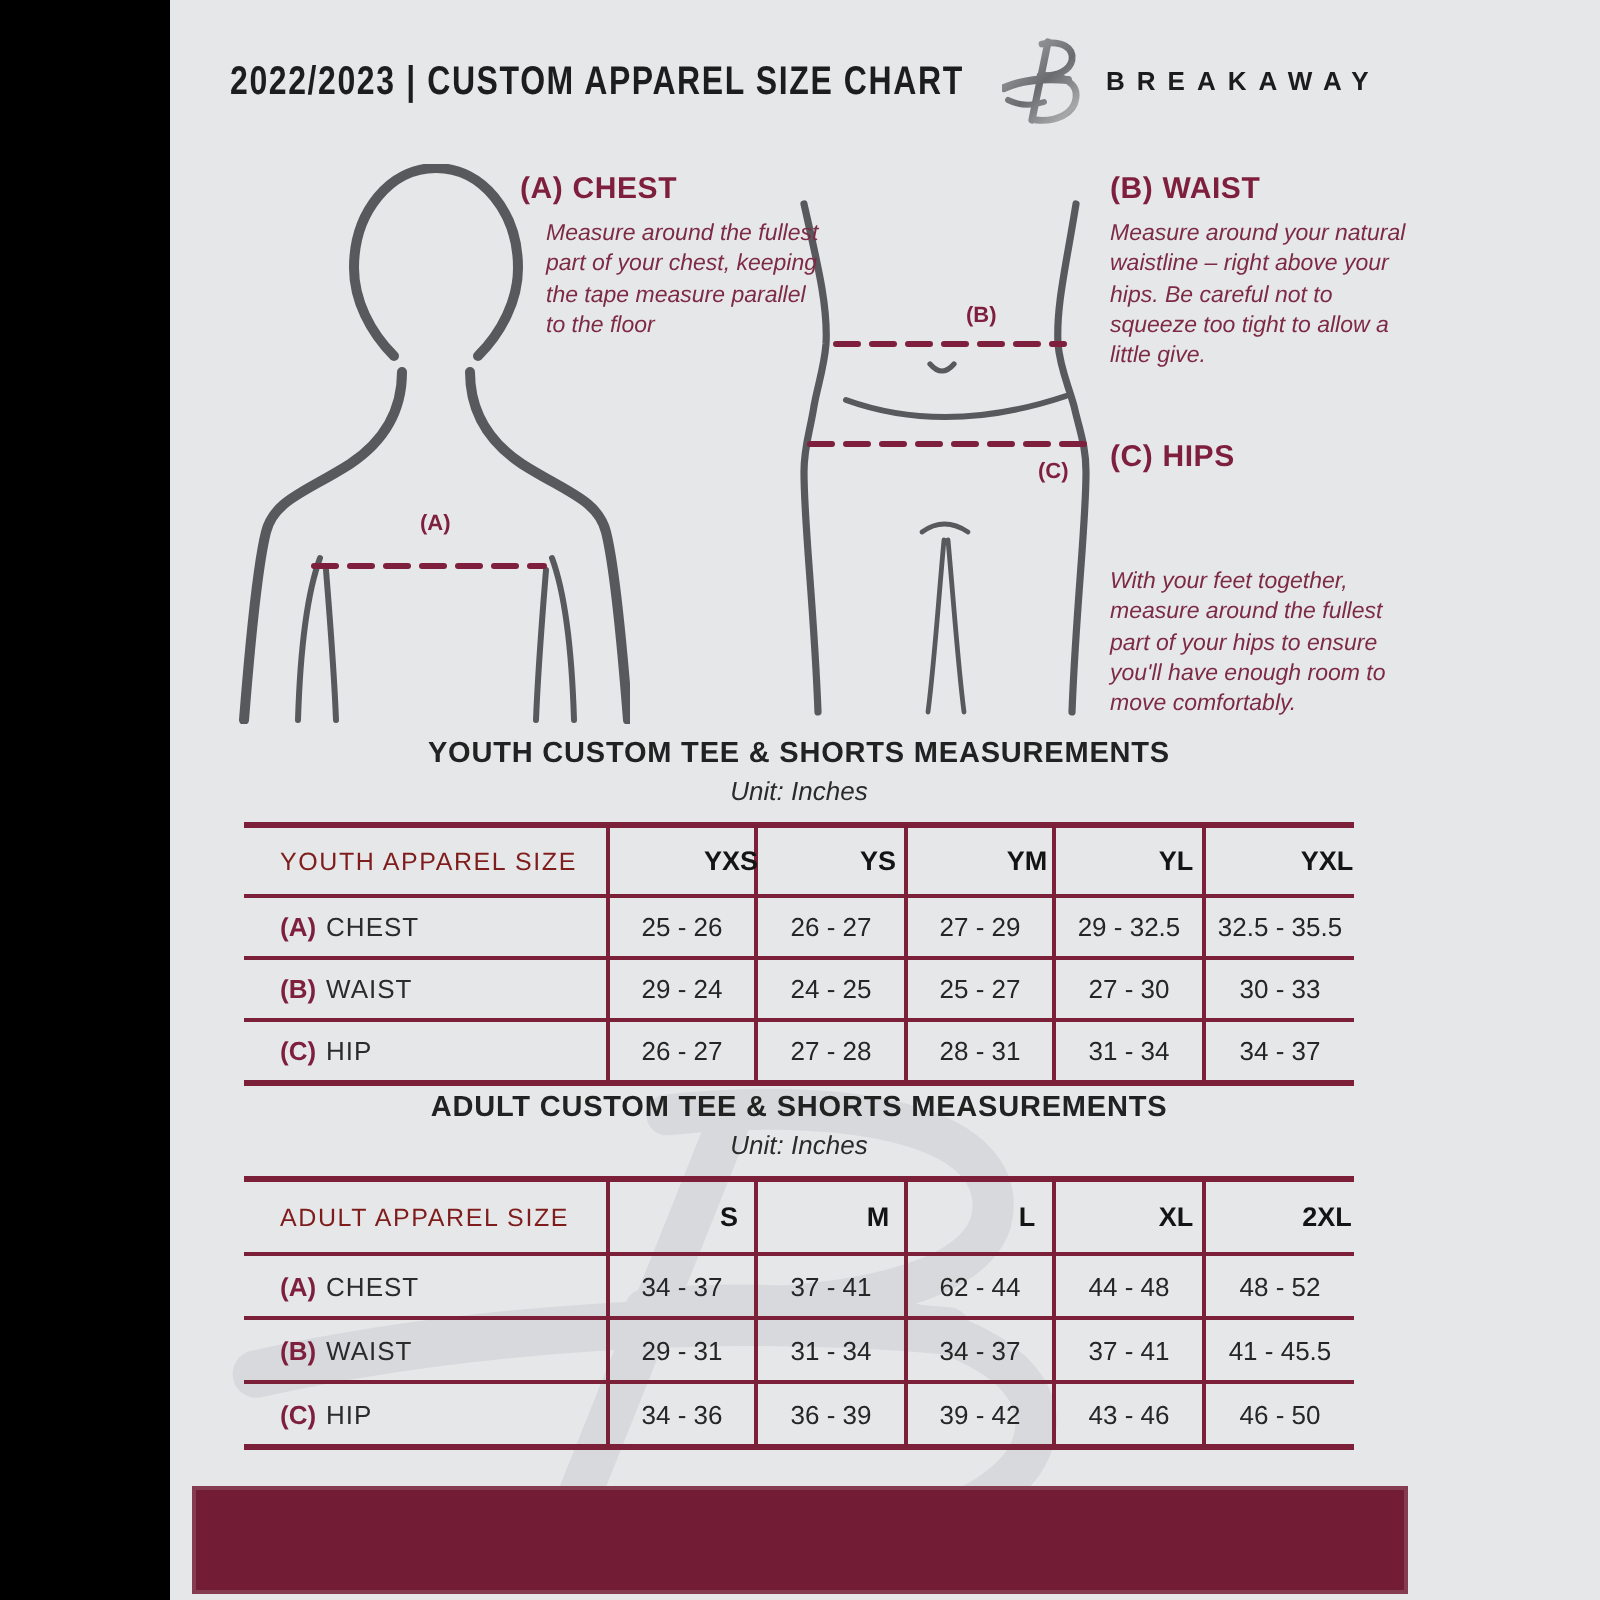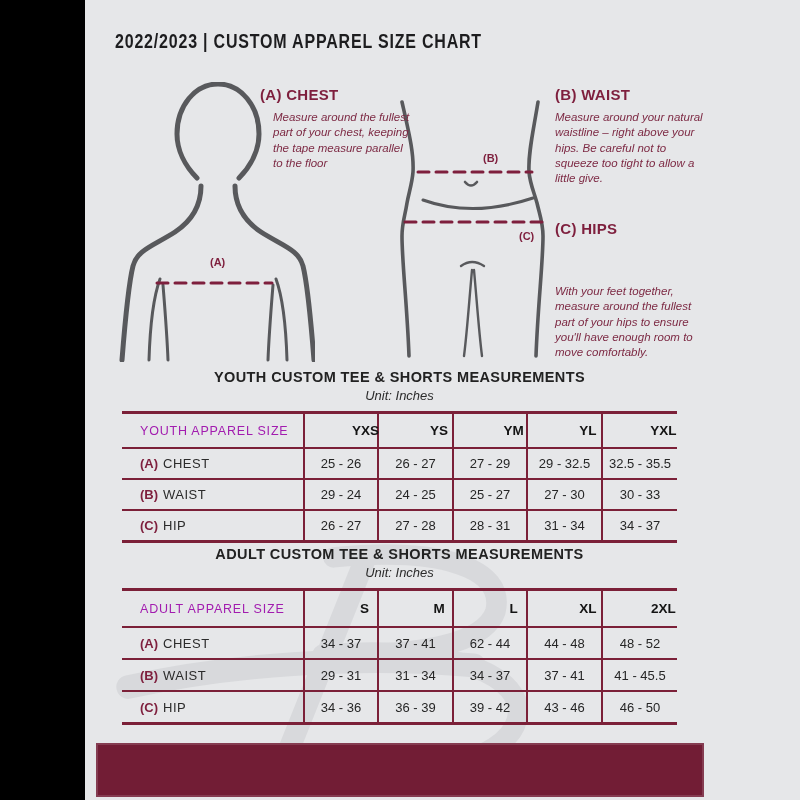--- a/index.html
+++ b/index.html
@@ -25,21 +25,21 @@
              color:#222;letter-spacing:0.4px;}
   .tbl-unit{width:555px;left:37px;text-align:center;font-size:13px;font-style:italic;color:#2b2b2b;}
 
   
   table.size{border-collapse:collapse;table-layout:fixed;width:555px;background:transparent;}
   table.size{border-top:3px solid #7b2038;border-bottom:3px solid #7b2038;}
   table.size th, table.size td{border-left:2px solid #7b2038;font-weight:normal;
       text-align:center;font-size:13px;color:#262626;padding:0;}
   table.size th:first-child, table.size td:first-child{border-left:none;text-align:left;padding-left:18px;}
   table.size thead th{font-weight:bold;color:#141414;font-size:13.5px;padding-left:47px;}
-  table.size thead th:first-child{font-weight:normal;font-size:12.5px;color:#a21caf;letter-spacing:0.8px;}
+  table.size thead th:first-child{font-weight:normal;font-size:12.5px;color:#7f1d1d;letter-spacing:0.8px;}
   table.size tbody tr td{border-top:2px solid #7b2038;}
   .row-prefix{color:#7e1f3d;font-weight:bold;}
   .row-label{color:#2b2b2b;margin-left:5px;letter-spacing:0.5px;}
   .yt thead th{height:33px;} .yt tbody td{height:29px;}
   .at thead th{height:35px;} .at tbody td{height:30px;}
 
   
   .footer-bar{left:11px;top:743px;width:608px;height:54px;background:#721d35;
               box-shadow:inset 0 0 0 2px rgba(255,255,255,0.14);}
 
@@ -47,20 +47,40 @@
   .dash{stroke:#7e1f3d !important;stroke-width:3;stroke-dasharray:11 7;}
   .watermark{opacity:0.18;}
 </style>
 </head>
 <body>
 
 <div class="canvas">
   <div class="page">
 
     <div class="abs doc-title">2022/2023  |  CUSTOM APPAREL SIZE CHART</div>
+    <div class="abs brand">
+      <svg width="44" height="48" viewBox="0 0 44 48">
+        <defs>
+          <linearGradient id="lg" x1="0" y1="0" x2="44" y2="48" gradientUnits="userSpaceOnUse">
+            <stop offset="0" stop-color="#b6b7b9"></stop>
+              <stop offset="0.5" stop-color="#6a6b6e"></stop>
+            <stop offset="0.8" stop-color="#a7a8aa"></stop>
+              <stop offset="1" stop-color="#5c5d5f"></stop>
+          </linearGradient>
+        </defs>
+        <g fill="none" stroke="url(#lg)" stroke-linecap="round">
+          <path d="M 23 5 L 15 44" stroke-width="3.6"></path>
+          <path d="M 20 6 C 30 4, 36 8, 35 14 C 34 19, 28 22, 21 22" stroke-width="3.4"></path>
+          <path d="M 19 22 C 31 21, 38 26, 37 33 C 36 41, 27 45, 17 44" stroke-width="3.4"></path>
+          <path d="M 1 28 C 10 24, 22 23, 33 24" stroke-width="4"></path>
+          <path d="M 3 34 C 9 37, 15 37, 21 35" stroke-width="3"></path>
+        </g>
+      </svg>
+      <span class="wordmark">BREAKAWAY</span>
+    </div>
 
     <svg class="abs figure-svg" style="left:20px;top:82px;" width="210" height="280" viewBox="0 0 210 280">
       <path d="M 92 96 C 80 84, 72 68, 72 52 C 72 24, 90 2, 113 2 C 136 2, 154 24, 154 52 C 154 68, 146 84, 134 96" stroke-width="5"></path>
       <path d="M 96 104 C 96 122, 88 138, 70 150 C 48 164, 32 168, 28 184 C 24 200, 20 240, 17 278" stroke-width="5"></path>
       <path d="M 130 104 C 130 122, 138 138, 156 150 C 178 164, 194 168, 198 184 C 202 200, 206 240, 209 278" stroke-width="5"></path>
       <path d="M 55 197 C 48 216, 45 246, 44 278" stroke-width="3"></path>
       <path d="M 58 203 C 60 228, 62 252, 63 278" stroke-width="3"></path>
       <path d="M 171 197 C 178 216, 181 246, 182 278" stroke-width="3"></path>
       <path d="M 168 203 C 166 228, 164 252, 163 278" stroke-width="3"></path>
       <line class="dash" x1="52" y1="201" x2="167" y2="201"></line>

